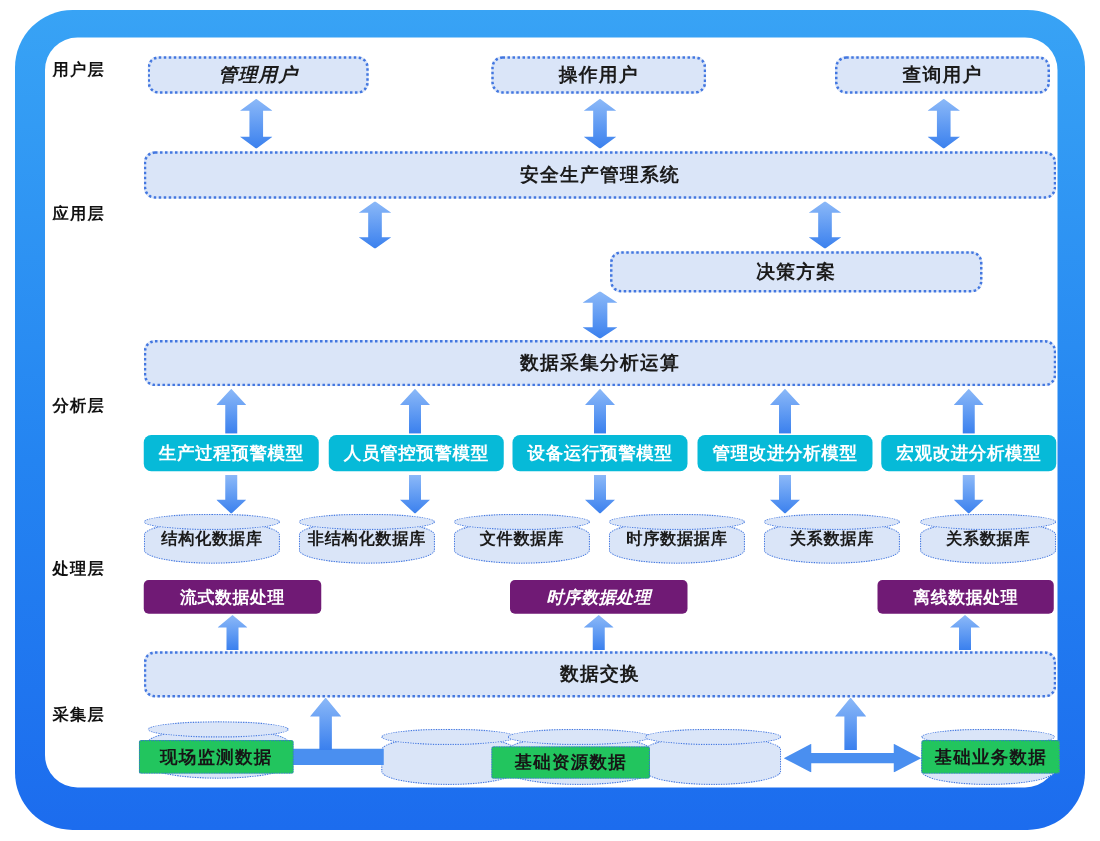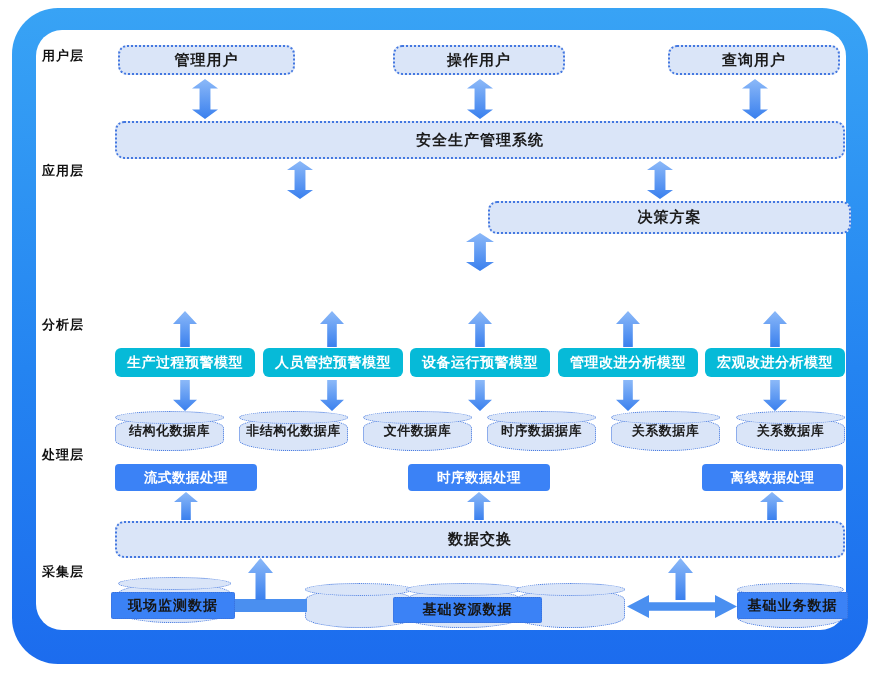--- a/index.html
+++ b/index.html
@@ -7,23 +7,23 @@
         font-family:"Liberation Sans", sans-serif;color:#161616;}
   .frame{position:absolute;left:12px;top:8px;width:856px;height:656px;border-radius:46px;
          background:linear-gradient(180deg,#38A3F5 0%,#2484F1 55%,#1C6CEE 100%);}
   .panel{position:absolute;left:24px;top:22px;width:810px;height:600px;border-radius:26px;background:#ffffff;}
   .layer-lbl{position:absolute;font-size:13px;font-weight:700;color:#111;letter-spacing:1px;z-index:4;}
   .box{position:absolute;background:#DAE5F8;border:2px dotted #4377E0;border-radius:9px;
        display:flex;align-items:center;justify-content:center;font-size:15px;font-weight:600;
        color:#1b1b1b;box-sizing:border-box;z-index:3;letter-spacing:1px;}
   .teal{position:absolute;background:#06BAD8;border-radius:6px;display:flex;align-items:center;justify-content:center;
         color:#fff;font-size:14px;font-weight:700;z-index:3;letter-spacing:0.5px;}
-  .solid{position:absolute;background:#3b82f6;border-radius:4px;display:flex;align-items:center;justify-content:center;
+  .solid{position:absolute;background:#701a75;border-radius:4px;display:flex;align-items:center;justify-content:center;
         color:#fff;font-size:13.5px;font-weight:700;z-index:3;letter-spacing:0.5px;}
-  .src-lbl{position:absolute;background:#3b82f6;border:1.5px dotted #3A6FD8;display:flex;align-items:center;justify-content:center;
+  .src-lbl{position:absolute;background:#22c55e;border:1.5px dotted #3A6FD8;display:flex;align-items:center;justify-content:center;
         font-size:14px;font-weight:700;color:#161616;box-sizing:border-box;z-index:5;letter-spacing:1px;border-radius:2px;}
   .arr{position:absolute;background:linear-gradient(180deg,#8CB9F8 0%,#3A80EE 100%);z-index:2;}
   .arr.up{clip-path:polygon(50% 0%,100% 36%,70% 36%,70% 100%,30% 100%,30% 36%,0% 36%);}
   .arr.down{clip-path:polygon(50% 100%,100% 64%,70% 64%,70% 0%,30% 0%,30% 64%,0% 64%);}
   .arr.v2{clip-path:polygon(50% 0%,100% 24%,71% 24%,71% 76%,100% 76%,50% 100%,0% 76%,29% 76%,29% 24%,0% 24%);}
   .arr.h2{background:#4A8FF0;clip-path:polygon(0% 50%,20% 0%,20% 32%,80% 32%,80% 0%,100% 50%,80% 100%,80% 68%,20% 68%,20% 100%);}
   .bar{position:absolute;background:#4A8FF0;z-index:2;}
   .cyl{position:absolute;z-index:1;}
   .cyl .cyl-body{position:absolute;left:0;right:0;top:6px;bottom:0;background:#DAE5F8;
        border:1.5px dotted #4377E0;border-radius:50%/11px;box-sizing:border-box;}
@@ -39,37 +39,38 @@
   <div class="frame">
     <div class="panel"></div>
   </div>
 
   <div class="layer-lbl" style="left:42px;top:47px;">用户层</div>
   <div class="layer-lbl" style="left:42px;top:162px;">应用层</div>
   <div class="layer-lbl" style="left:42px;top:316px;">分析层</div>
   <div class="layer-lbl" style="left:42px;top:446px;">处理层</div>
   <div class="layer-lbl" style="left:42px;top:563px;">采集层</div>
 
-  <div class="box" style="left:118px;top:45px;width:177px;height:30px;">管理用户</div>
+  <div class="box" style="left:118px;top:45px;width:177px;height:30px;font-style:italic;">管理用户</div>
   <div class="box" style="left:393px;top:45px;width:172px;height:30px;font-family:Liberation Mono, monospace;">操作用户</div>
   <div class="box" style="left:668px;top:45px;width:172px;height:30px;">查询用户</div>
 
   <div class="arr v2" style="left:192px;top:79px;width:26px;height:40px;"></div>
   <div class="arr v2" style="left:467px;top:79px;width:26px;height:40px;"></div>
   <div class="arr v2" style="left:742px;top:79px;width:26px;height:40px;"></div>
 
   <div class="box" style="left:115px;top:121px;width:730px;height:38px;">安全生产管理系统</div>
 
   <div class="arr v2" style="left:287px;top:161px;width:26px;height:38px;"></div>
   <div class="arr v2" style="left:647px;top:161px;width:26px;height:38px;"></div>
 
-  <div class="box" style="left:488px;top:201px;width:363px;height:33px;">决策方案</div>
+  <div class="box" style="left:488px;top:201px;width:298px;height:33px;">决策方案</div>
 
   <div class="arr v2" style="left:466px;top:233px;width:28px;height:38px;"></div>
 
+  <div class="box" style="left:115px;top:272px;width:730px;height:37px;">数据采集分析运算</div>
 
   <div class="arr up" style="left:173px;top:311px;width:24px;height:36px;"></div>
   <div class="arr up" style="left:320px;top:311px;width:24px;height:36px;"></div>
   <div class="arr up" style="left:468px;top:311px;width:24px;height:36px;"></div>
   <div class="arr up" style="left:616px;top:311px;width:24px;height:36px;"></div>
   <div class="arr up" style="left:763px;top:311px;width:24px;height:36px;"></div>
 
   <div class="teal" style="left:115px;top:348px;width:140px;height:29px;">生产过程预警模型</div>
   <div class="teal" style="left:263px;top:348px;width:140px;height:29px;">人员管控预警模型</div>
   <div class="teal" style="left:410px;top:348px;width:140px;height:29px;">设备运行预警模型</div>
@@ -107,21 +108,21 @@
       <div class="cyl-top"></div>
     <span class="cyl-label">关系数据库</span>
   </div>
   <div class="cyl" style="left:736px;top:411px;width:109px;height:40px;">
     <div class="cyl-body"></div>
       <div class="cyl-top"></div>
     <span class="cyl-label">关系数据库</span>
   </div>
 
   <div class="solid" style="left:115px;top:464px;width:142px;height:27px;">流式数据处理</div>
-  <div class="solid" style="left:408px;top:464px;width:142px;height:27px;">时序数据处理</div>
+  <div class="solid" style="left:408px;top:464px;width:142px;height:27px;font-style:italic;">时序数据处理</div>
   <div class="solid" style="left:702px;top:464px;width:141px;height:27px;">离线数据处理</div>
 
   <div class="arr up" style="left:174px;top:492px;width:24px;height:28px;"></div>
   <div class="arr up" style="left:467px;top:492px;width:24px;height:28px;"></div>
   <div class="arr up" style="left:760px;top:492px;width:24px;height:28px;"></div>
 
   <div class="box" style="left:115px;top:521px;width:730px;height:37px;">数据交换</div>
 
   <div class="cyl" style="left:118px;top:577px;width:113px;height:46px;">
     <div class="cyl-body"></div>
@@ -137,21 +138,21 @@
       <div class="cyl-top"></div>
   </div>
   <div class="cyl" style="left:406px;top:583px;width:115px;height:45px;">
     <div class="cyl-body"></div>
       <div class="cyl-top"></div>
   </div>
   <div class="cyl" style="left:516px;top:583px;width:109px;height:45px;">
     <div class="cyl-body"></div>
       <div class="cyl-top"></div>
   </div>
-  <div class="src-lbl" style="left:393px;top:597px;width:149px;height:26px;">基础资源数据</div>
+  <div class="src-lbl" style="left:393px;top:597px;width:127px;height:26px;">基础资源数据</div>
 
   <div class="arr h2" style="left:627px;top:595px;width:110px;height:23px;"></div>
   <div class="arr up" style="left:668px;top:558px;width:25px;height:42px;"></div>
 
   <div class="cyl" style="left:737px;top:583px;width:107px;height:45px;">
     <div class="cyl-body"></div>
       <div class="cyl-top"></div>
   </div>
   <div class="src-lbl" style="left:737px;top:592px;width:111px;height:27px;">基础业务数据</div>
 </div>

